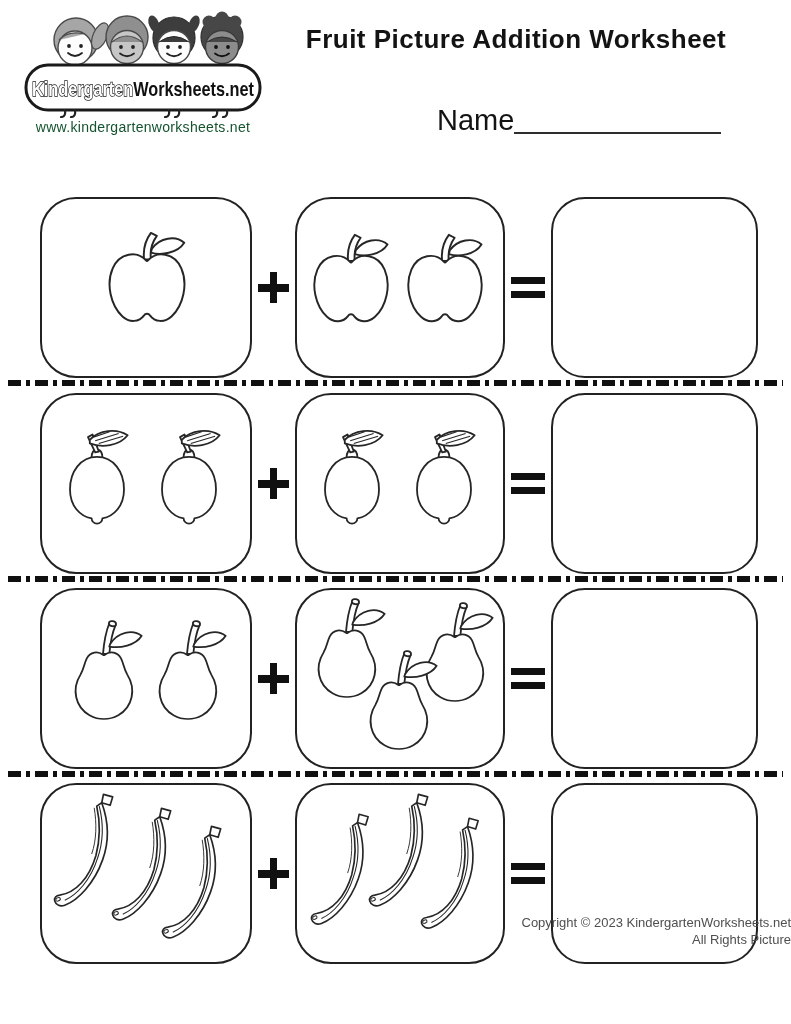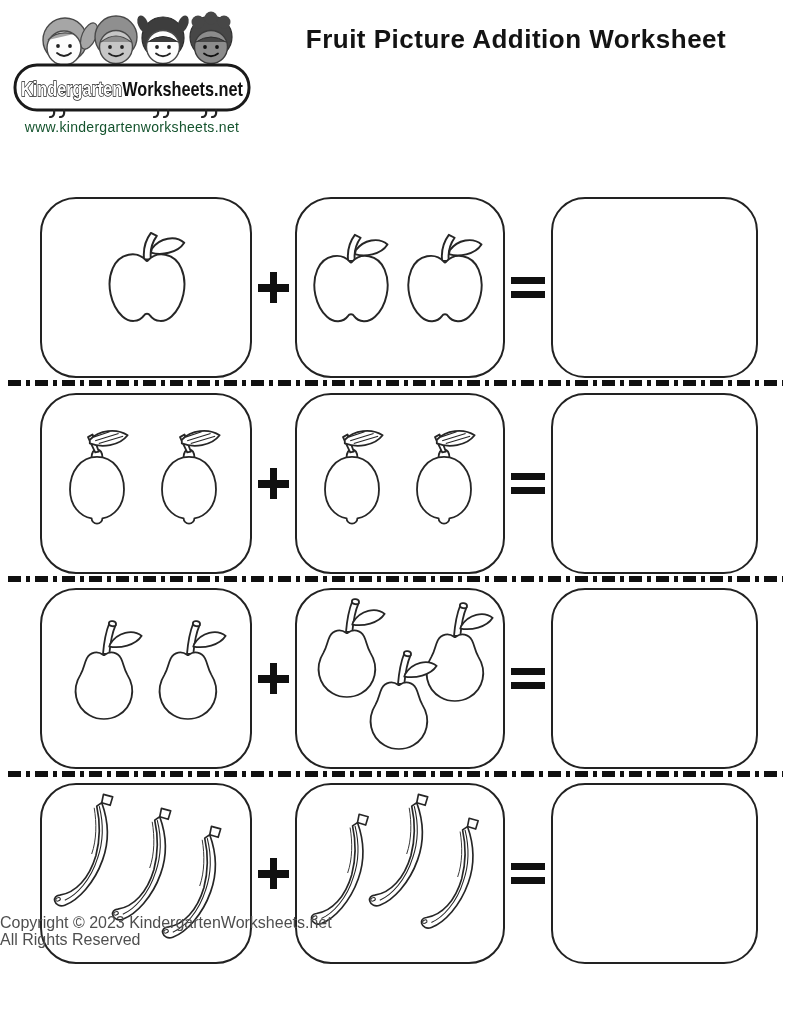--- a/index.html
+++ b/index.html
@@ -1,21 +1,21 @@
 <!DOCTYPE html>
 <html><head>
 <meta charset="utf-8">
 <style>
   html,body{margin:0;padding:0;background:#e8e8e8;}
   .page{
     position:relative;width:791px;height:1024px;background:#ffffff;
     font-family:"Liberation Sans",sans-serif;color:#151515;overflow:hidden;margin:0 auto;
   }
   
-  .logo{position:absolute;left:10px;top:4px;width:244px;}
+  .logo{position:absolute;left:21px;top:4px;width:244px;}
   .logo svg{display:block;}
   .logo-url{width:244px;text-align:center;font-size:14px;color:#14532d;letter-spacing:.3px;margin-top:1px;}
   .title{
     position:absolute;top:24px;left:248px;width:536px;margin:0;
     font-size:26px;font-weight:700;letter-spacing:.5px;text-align:center;color:#131313;
   }
   .name-row{position:absolute;top:104px;left:437px;font-size:29px;color:#131313;white-space:nowrap;}
   .name-line{display:inline-block;width:207px;height:0;border-bottom:2.5px solid #2e2e2e;transform:translateY(4px);}
   .instruction{position:absolute;top:162px;left:47px;margin:0;font-size:17.5px;color:#141414;letter-spacing:.1px;}
   
@@ -39,21 +39,21 @@
   .op.plus .h{left:0;top:12px;width:31px;height:7.5px;}
   .op.plus .v{left:11.8px;top:0;width:7.5px;height:31px;}
   .op.equals{width:34px;display:flex;flex-direction:column;gap:6.5px;}
   .op.equals .bar{width:34px;height:7.5px;background:#101010;}
   
   .separator{
     position:absolute;left:8px;right:8px;height:5.5px;
     background:repeating-linear-gradient(90deg,#101010 0 13px,transparent 13px 18px,#101010 18px 22px,transparent 22px 27px);
   }
   
-  .footer{position:absolute;top:914px;left:0;right:0;text-align:left;font-size:16px;color:#4f4f4f;line-height:17px;}
+  .footer{position:absolute;top:914px;left:0;right:0;text-align:right;font-size:13px;color:#4f4f4f;line-height:17px;}
 </style>
 </head>
 <body>
 
 <div class="page">
 
   <div class="logo">
     <svg width="244" height="114" viewBox="0 0 244 114">
 
       <g>
@@ -112,20 +112,23 @@
           <path d="M158,106 q1,7 -4,7"></path>
         <path d="M196,106 q1,7 -4,7"></path>
           <path d="M206,106 q1,7 -4,7"></path>
       </g>
     </svg>
     <div class="logo-url">www.kindergartenworksheets.net</div>
   </div>
 
   <h1 class="title">Fruit Picture Addition Worksheet</h1>
 
+  <div class="name-row">
+    <span>Name</span><span class="name-line"></span>
+  </div>
 
 
   <section class="row" style="top:197px">
     <div class="fruit-box" data-side="left">
         <div class="fruit" style="left: 56px; top: 30px; width: 98px; height: 110px;">
           <svg viewBox="0 0 100 112" preserveAspectRatio="none">
     <path fill="#ffffff" stroke="#262626" stroke-width="2" stroke-linejoin="round" d="M47,31 C46,22 48,12 54,4 L60,7 C55,14 53,23 54,31 Z"></path>
     <path fill="#ffffff" stroke="#262626" stroke-width="2" stroke-linejoin="round" d="M55,20 C63,9 79,6 88,14 C81,25 64,27 54,24 Z"></path>
     <path fill="#ffffff" stroke="#262626" stroke-width="2" stroke-linejoin="round" d="M49,32 C40,22 22,24 15,40 C8,56 13,78 25,89 C32,95.5 42,95 47,88 C48.3,85.8 51.7,85.8 53,88 C58,95 68,95.5 75,89 C87,78 92,56 85,40 C78,24 60,22 51,32 C50.4,32.8 49.6,32.8 49,32 Z"></path>
   </svg>
@@ -334,16 +337,16 @@
       </div>
     <div class="op equals" aria-label="=">
         <span class="bar"></span>
         <span class="bar"></span>
       </div>
     <div class="answer-box"></div>
   </section>
 
   <footer class="footer">
     <div>Copyright © 2023 KindergartenWorksheets.net</div>
-    <div>All Rights Reserved</div>
+    <div>All Rights Picture</div>
   </footer>
 
 </div>
 
 </body></html>

